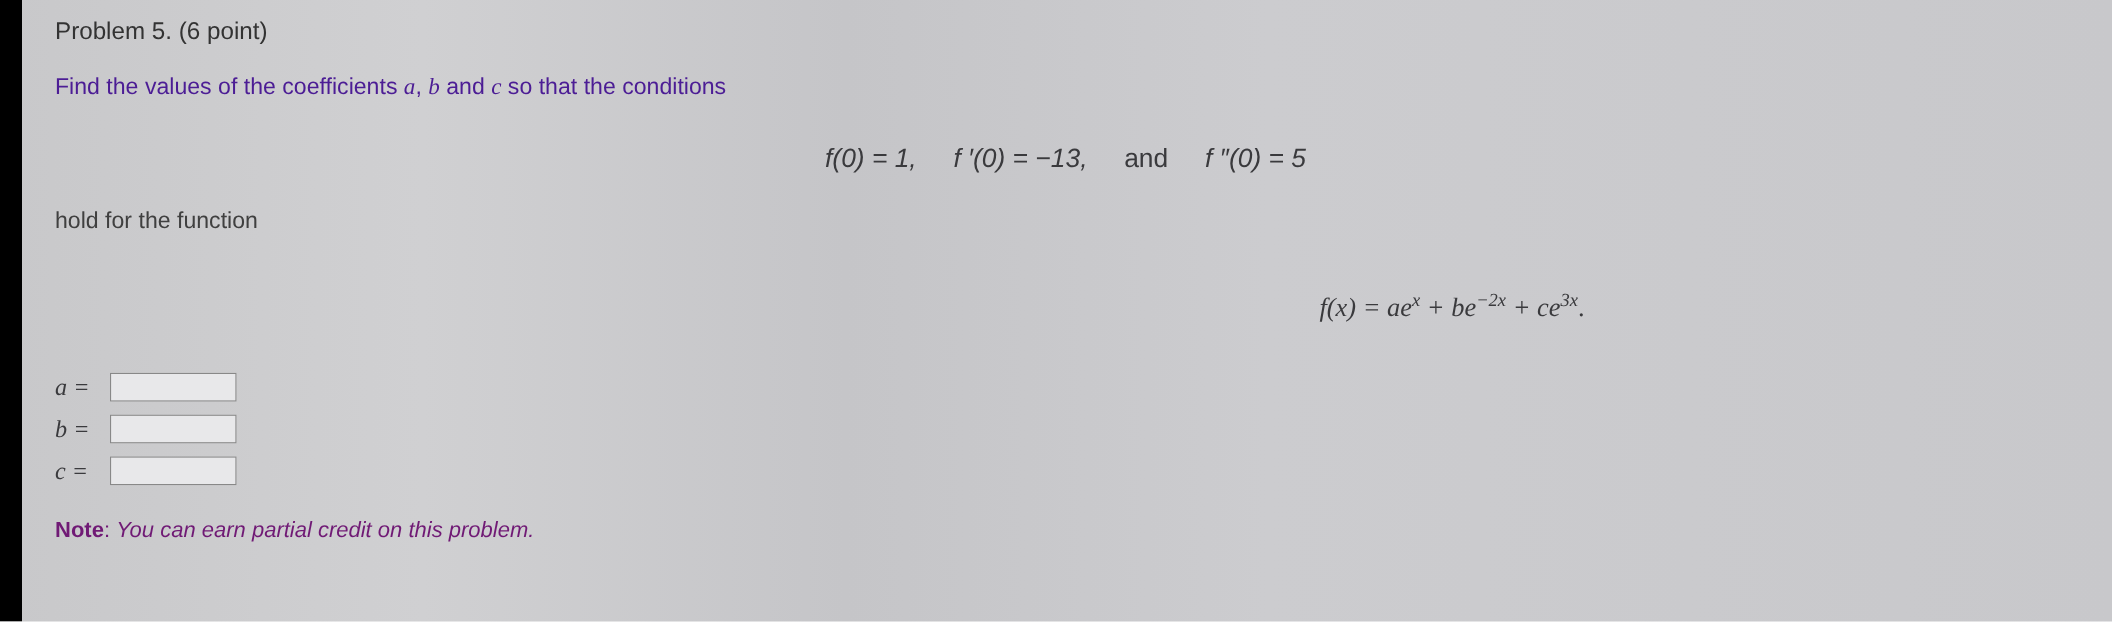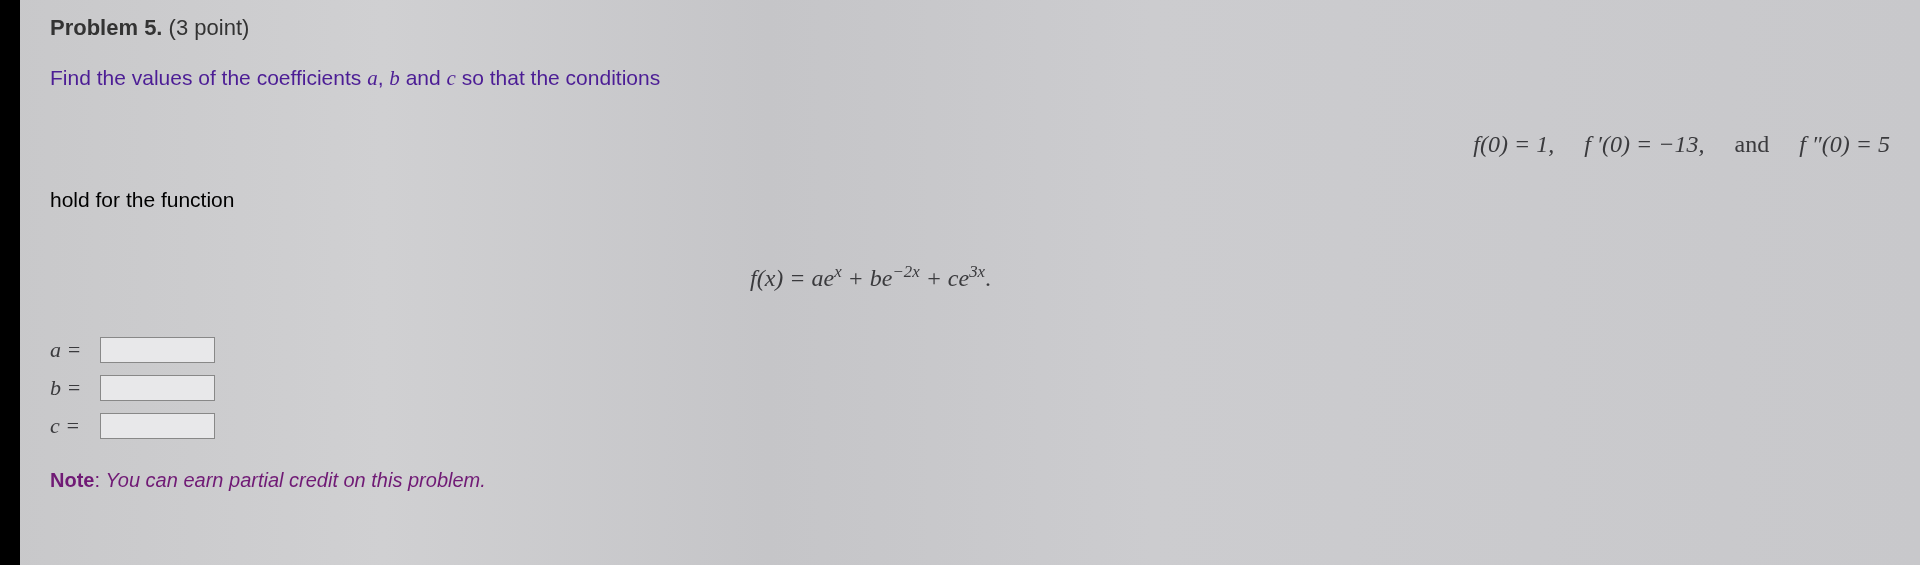--- a/index.html
+++ b/index.html
@@ -24,48 +24,49 @@
       width: 20px;
       height: 100%;
       background: #000;
     }
     .problem-title {
       font-size: 22px;
       margin-bottom: 25px;
       color: #333;
     }
     .problem-title .bold {
-      font-weight: bold;
+      font-weight: normal;
     }
     .intro-text {
       font-size: 21px;
       margin-bottom: 40px;
       color: #4c1d95;
     }
     .math-var {
       font-style: italic;
       font-family: 'Times New Roman', serif;
     }
     .conditions-line {
-      text-align: right;
-      font-family: Liberation Serif, serif;
+      text-align: left;
+      font-family: Liberation Sans, sans-serif;
       font-size: 24px;
       margin-bottom: 30px;
       padding-left: 700px;
       font-style: italic;
     }
     .conditions-line .upright {
       font-style: normal;
     }
     .hold-text {
       font-size: 21px;
       margin-bottom: 50px;
-      color: #000000;
+      color: #404040;
     }
     .function-line {
+      text-align: center;
       font-family: 'Times New Roman', serif;
       font-size: 24px;
       margin-bottom: 45px;
       padding-left: 700px;
       font-style: italic;
     }
     .function-line .upright {
       font-style: normal;
     }
     sup {
@@ -103,21 +104,21 @@
       font-style: italic;
     }
   </style>
 </head>
 <body>
 
 <div class="black-edge"></div>
 
 <div class="problem-title">
   <span class="bold">Problem 5.</span>
-  <span>(3 point)</span>
+  <span>(6 point)</span>
 </div>
 
 <div class="intro-text">
   <span>Find the values of the coefficients </span><span class="math-var">a</span><span>, </span><span class="math-var">b</span><span> and </span><span class="math-var">c</span><span> so that the conditions</span>
 </div>
 
 <div class="conditions-line">
   <span>f(0) = 1,</span>
   &nbsp;&nbsp;&nbsp;
   <span>f ′(0) = −13,</span>

